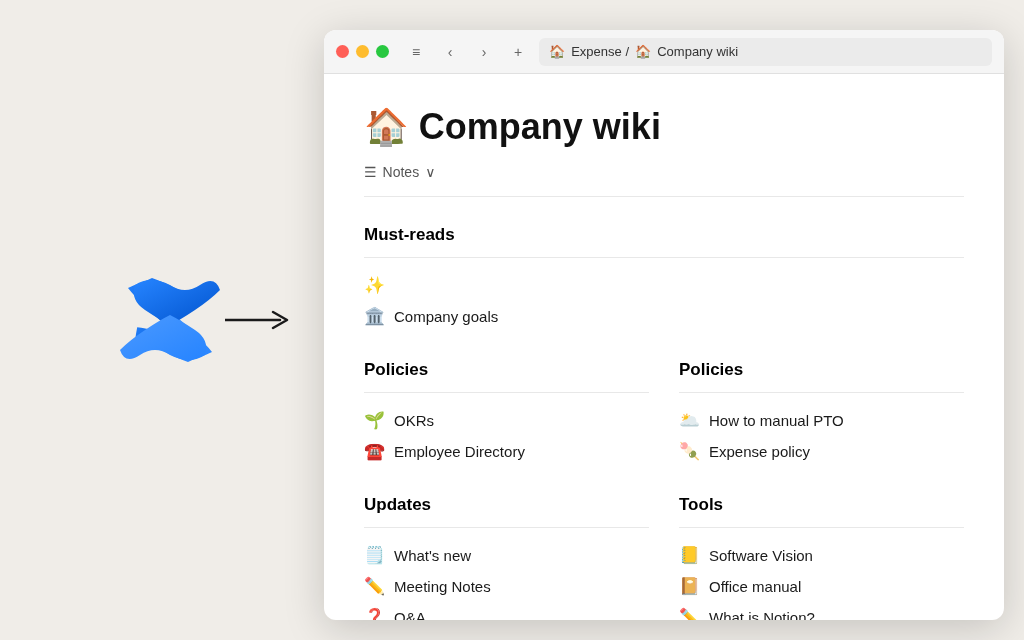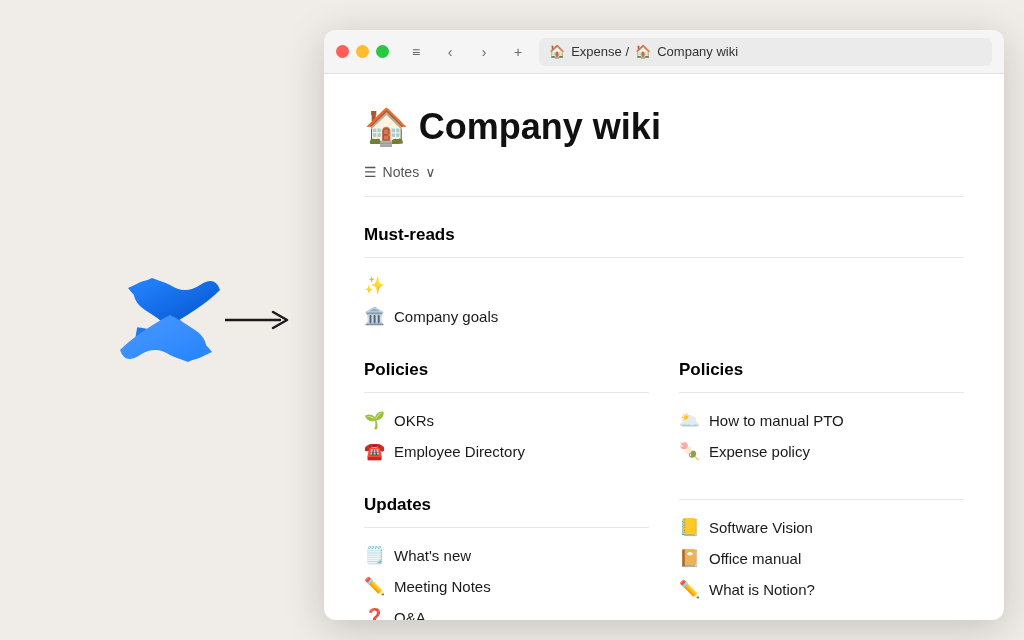--- a/index.html
+++ b/index.html
@@ -297,20 +297,21 @@
           <span class="emoji">✏️</span>
           <span>Meeting Notes</span>
         </a>
         <a class="page-link">
           <span class="emoji">❓</span>
           <span>Q&amp;A</span>
         </a>
       </div>
 
       <div class="section-block">
+        <div class="section-title">Tools</div>
         <hr class="col-divider">
         <a class="page-link">
           <span class="emoji">📒</span>
           <span>Software Vision</span>
         </a>
         <a class="page-link">
           <span class="emoji">📔</span>
           <span>Office manual</span>
         </a>
         <a class="page-link">

